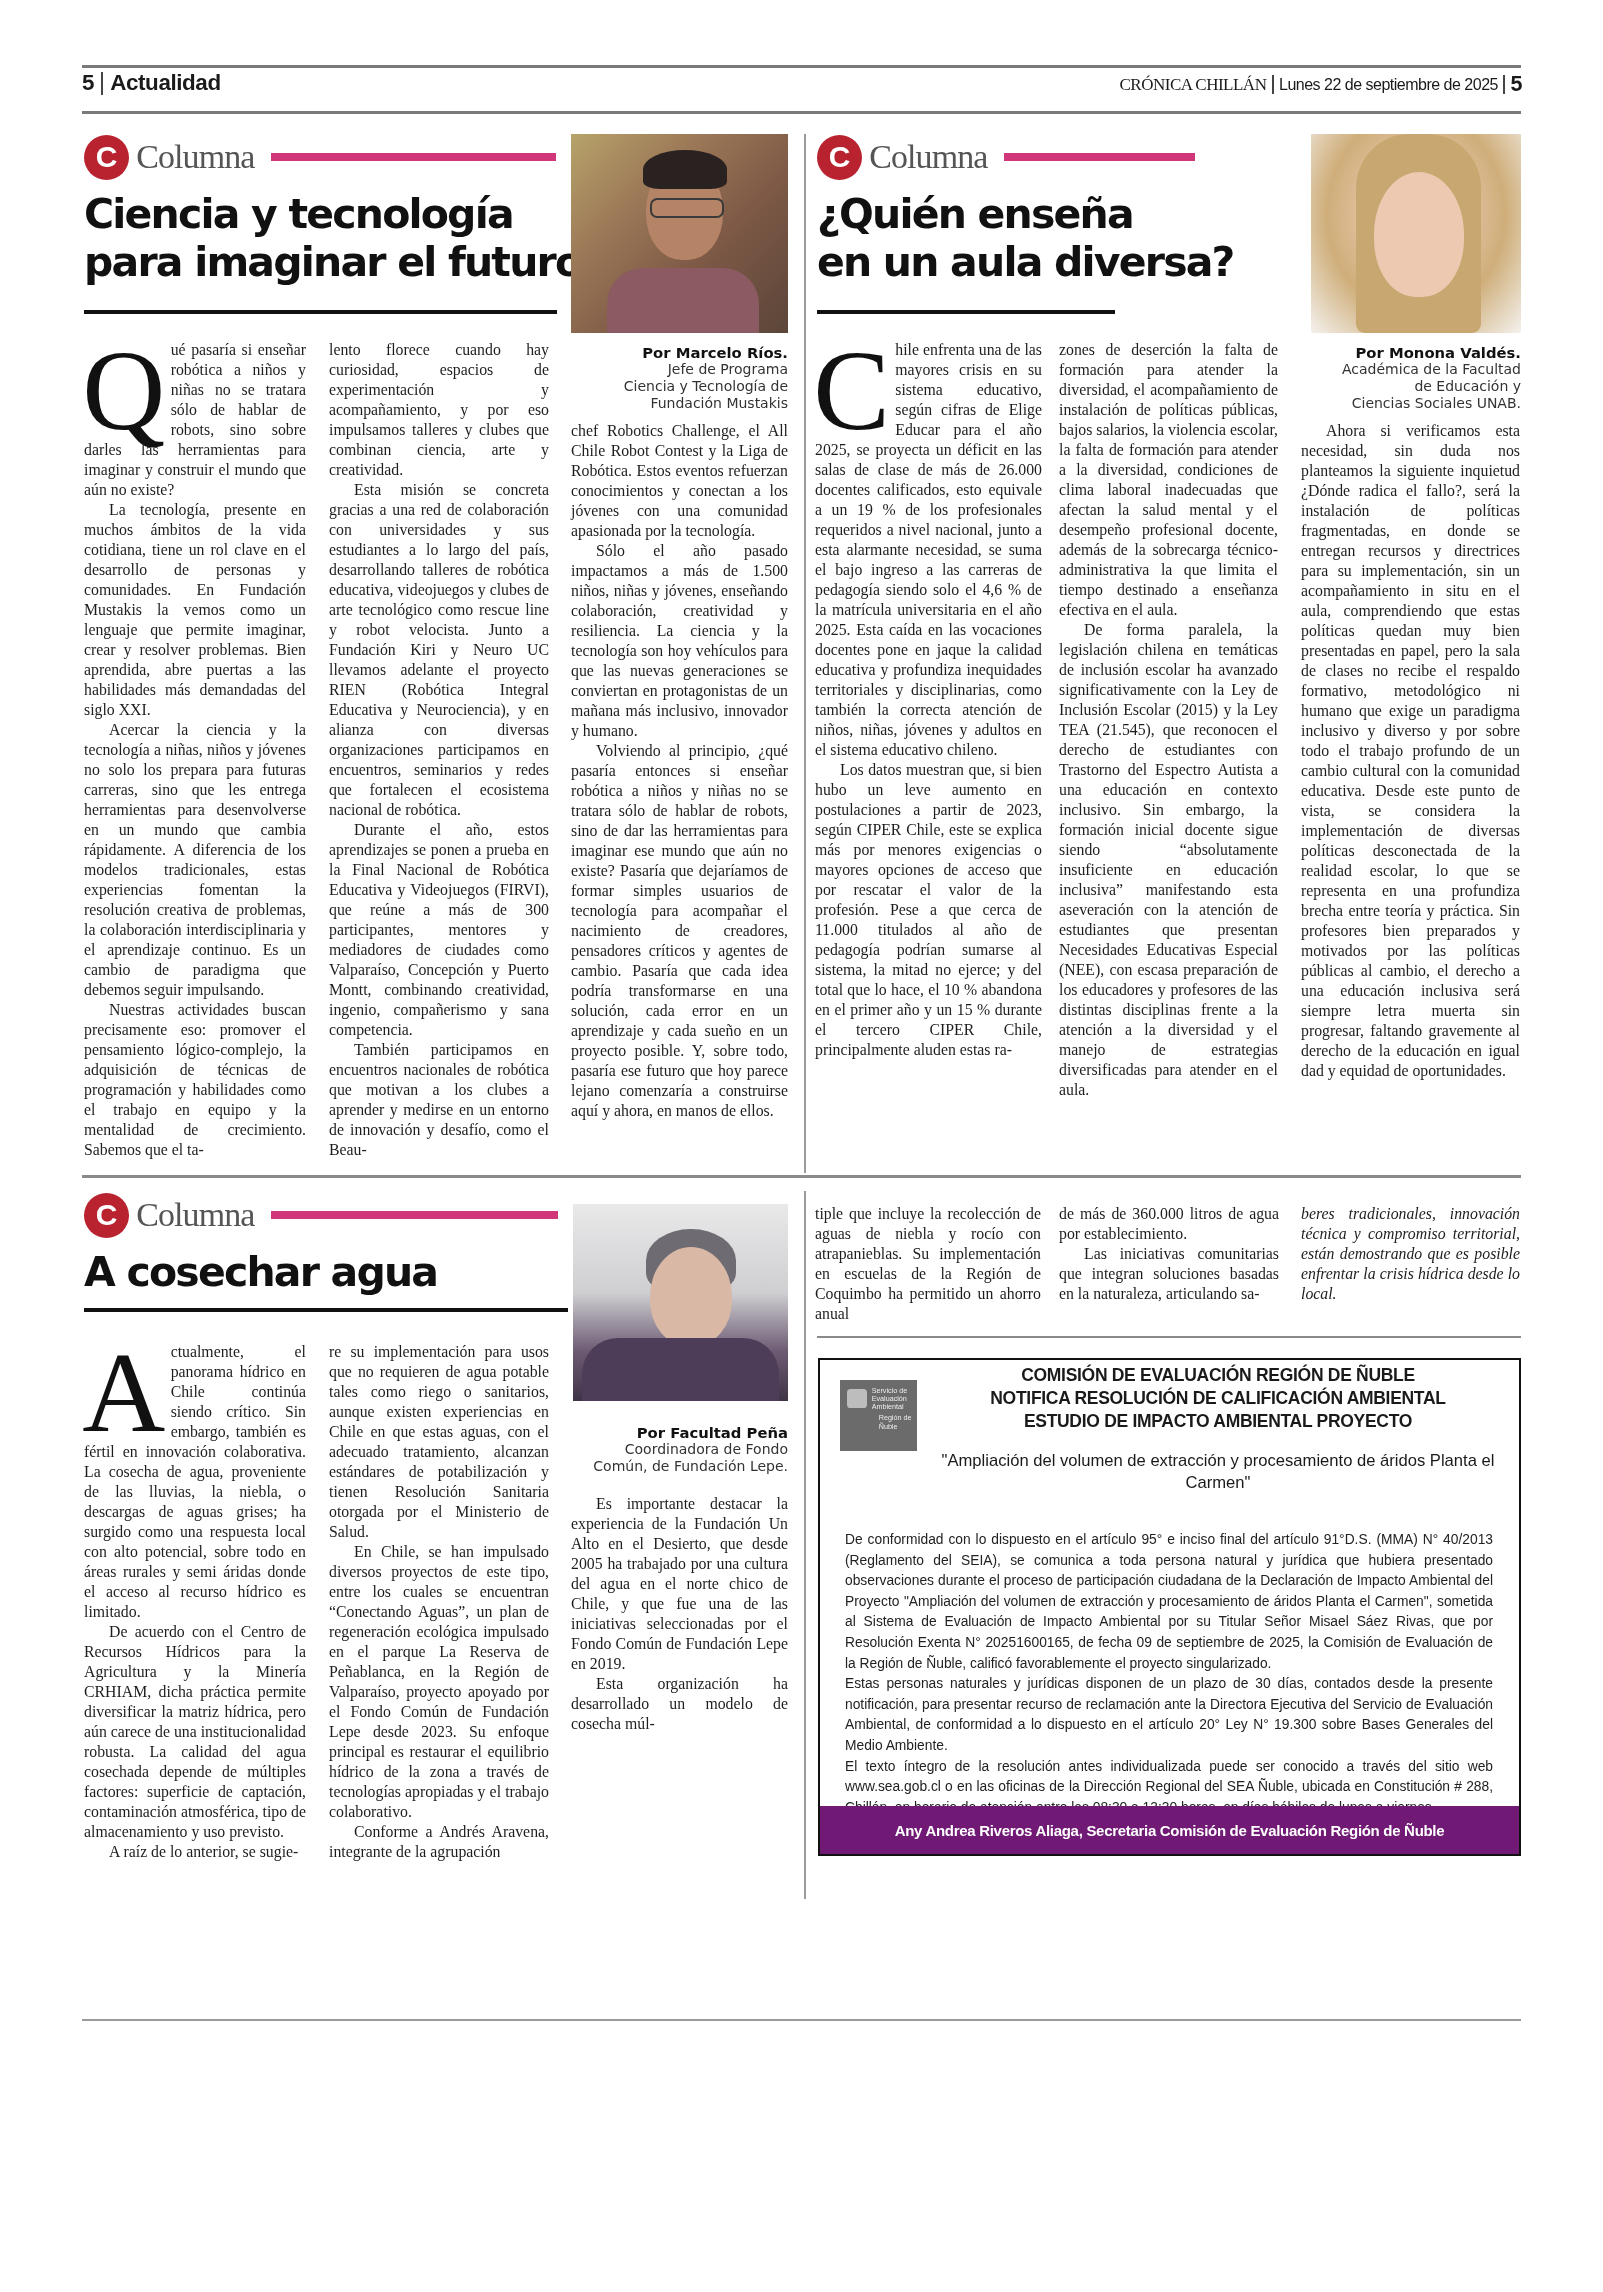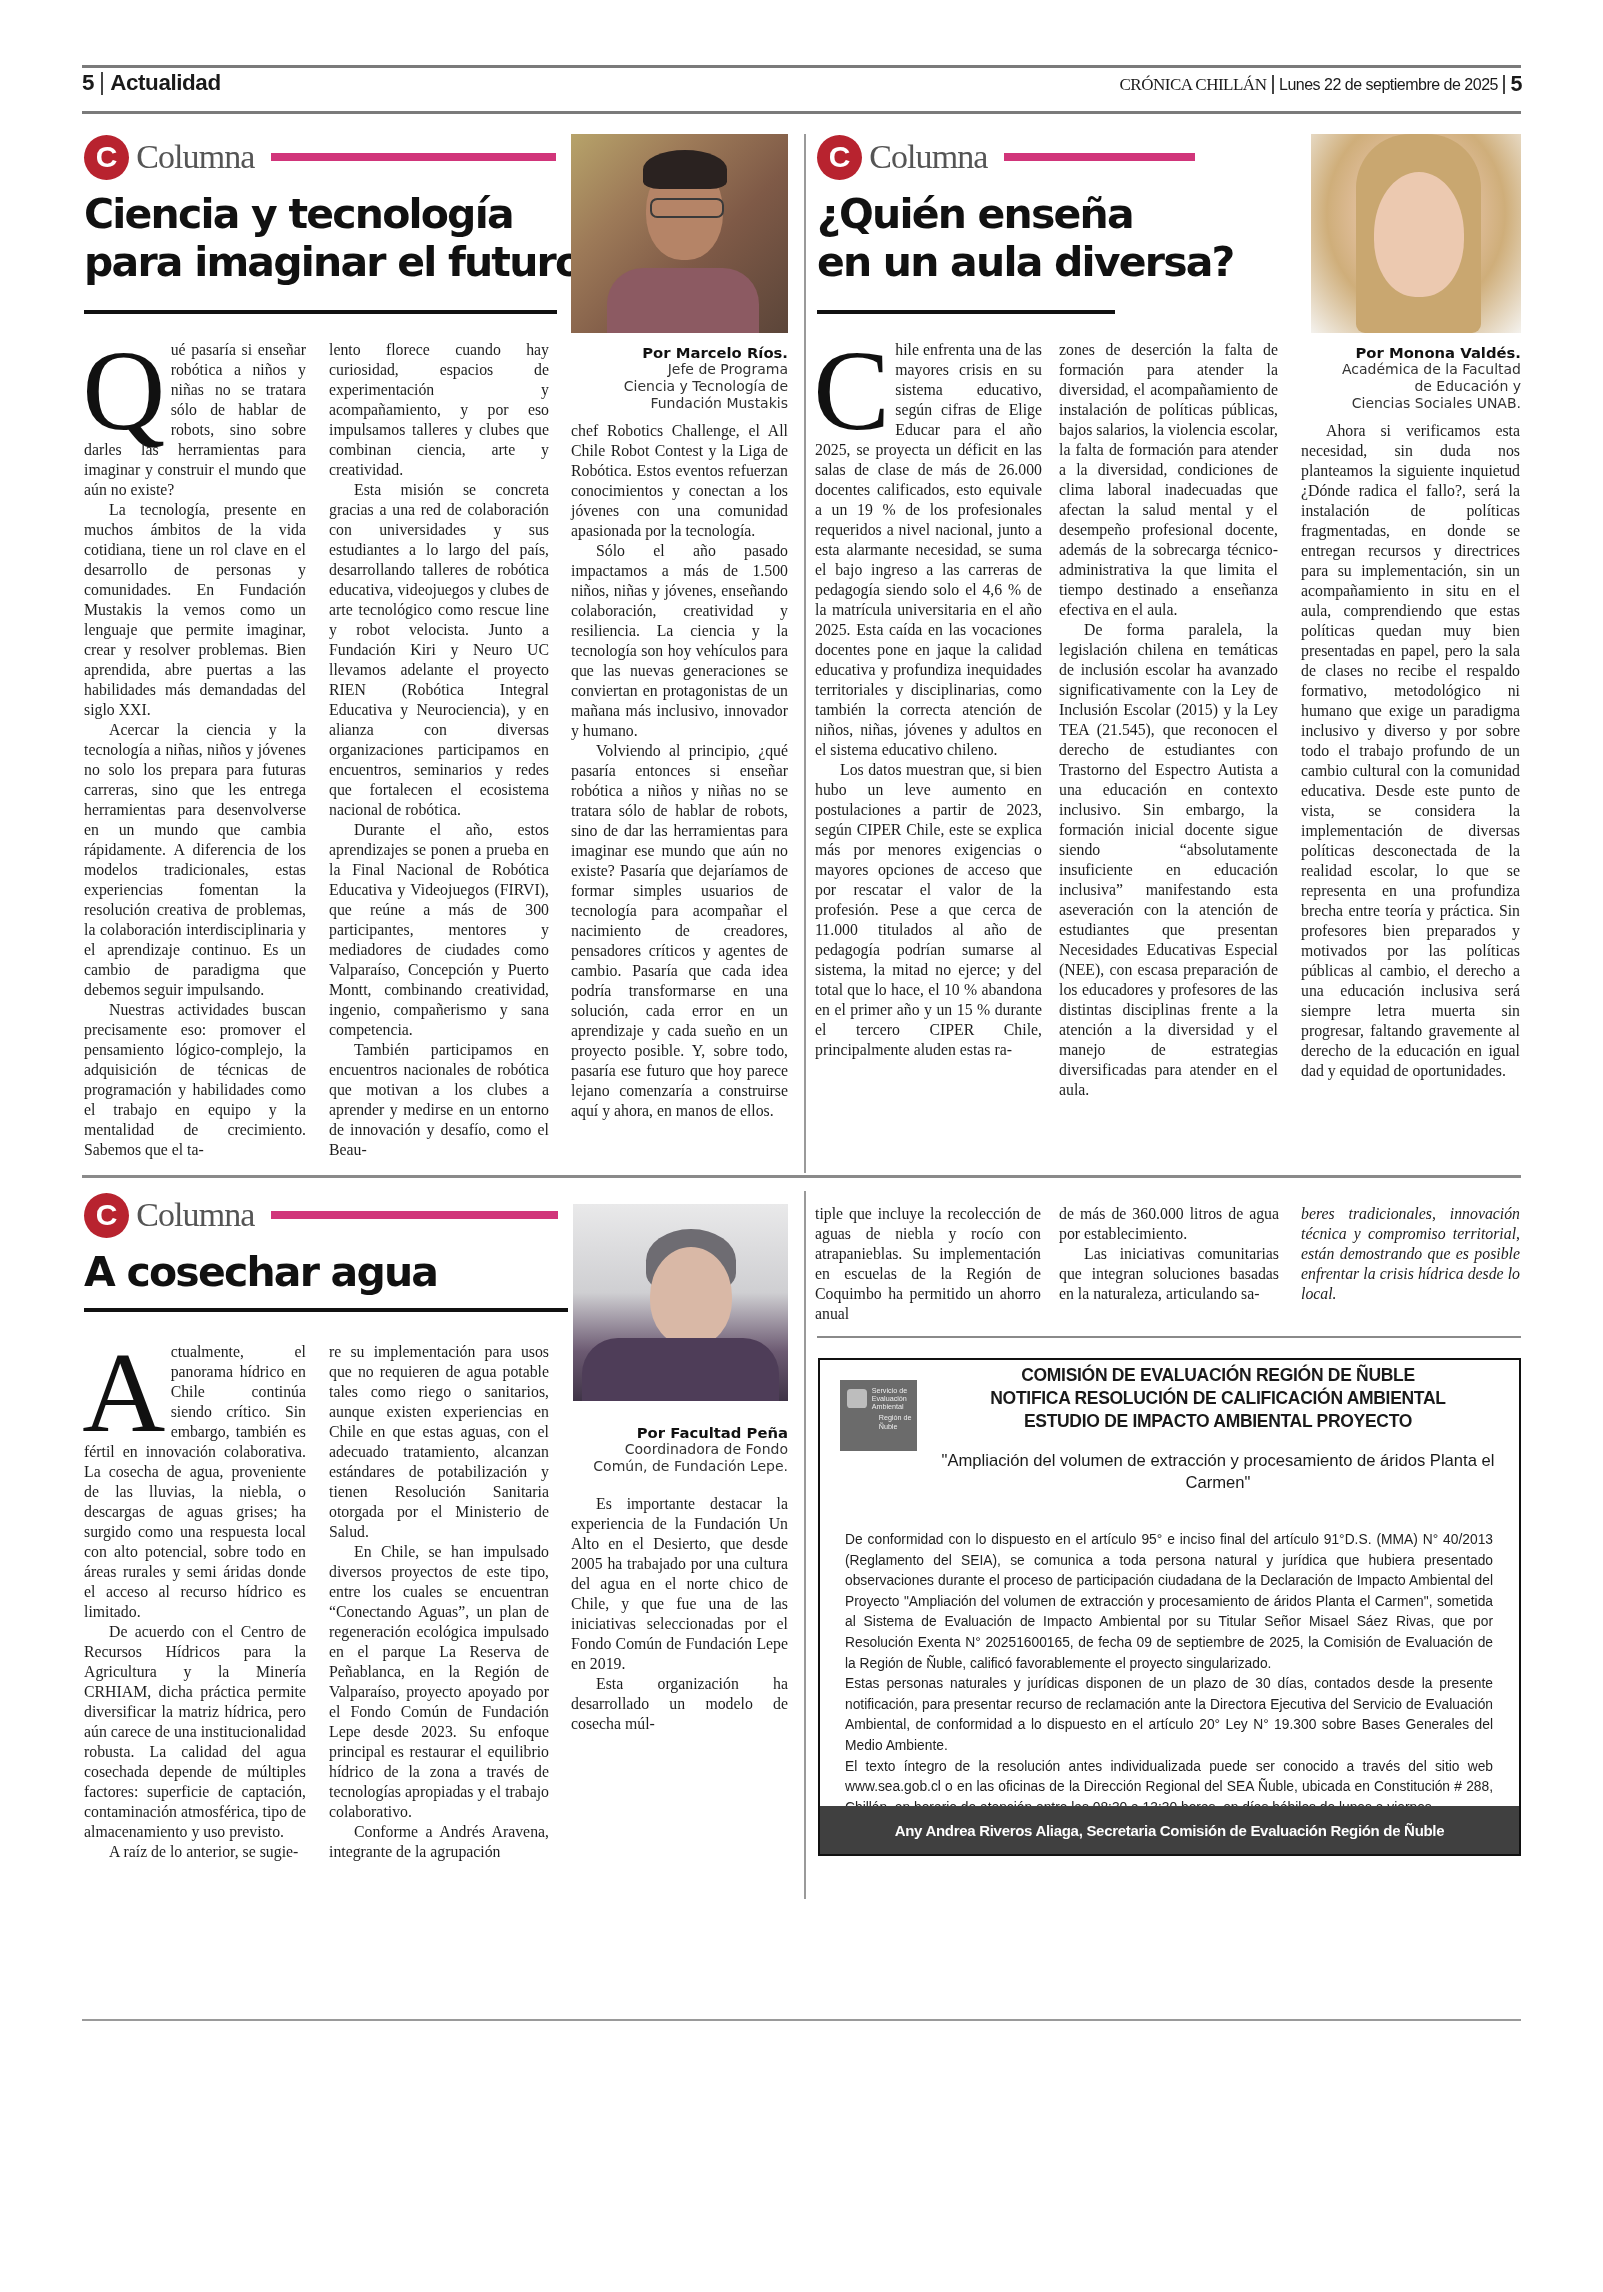--- a/index.html
+++ b/index.html
@@ -44,21 +44,21 @@
   
   .notice { position: absolute; left: 818px; top: 1358px; width: 699px; height: 494px; border: 2.7px solid #111; background: #fff; }
   .notice-logo { position: absolute; left: 19.7px; top: 19.7px; width: 77px; height: 71px; background: #6b6b6b; color: #eee; font-family: "Liberation Sans", sans-serif; font-size: 7.2px; }
   .notice-logo .l1 { position: absolute; left: 32px; top: 7.2px; line-height: 8px; }
   .notice-logo .l2 { position: absolute; left: 27px; bottom: 20px; margin-left: 12px; }
   .notice-logo .crest { position: absolute; left: 7.2px; top: 9px; width: 19.7px; height: 19.7px; border-radius: 3.6px; background: #bdbdbd; }
   .notice-title { position: absolute; left: 116px; width: 564px; text-align: center; font-family: "Liberation Sans", sans-serif; font-weight: bold; font-size: 17.5px; line-height: 23px; color: #1a1a1a; letter-spacing: -0.3px; }
   .notice-sub { position: absolute; left: 116px; width: 564px; text-align: center; font-family: "Liberation Sans", sans-serif; font-size: 16.6px; line-height: 22.4px; color: #1a1a1a; }
   .notice-body { position: absolute; left: 25px; width: 648px; font-family: "Liberation Sans", sans-serif; font-size: 13.8px; line-height: 20.6px; text-align: justify; color: #222; margin-top: 28px; }
   .notice-body p { margin: 0; }
-  .notice-foot { position: absolute; left: 0; right: 0; bottom: 0; height: 48px; background: #404040; color: #fff; font-family: "Liberation Sans", sans-serif; font-weight: bold; font-size: 15px; display: flex; align-items: center; justify-content: center; letter-spacing: -0.3px; }
+  .notice-foot { position: absolute; left: 0; right: 0; bottom: 0; height: 48px; background: #701a75; color: #fff; font-family: "Liberation Sans", sans-serif; font-weight: bold; font-size: 15px; display: flex; align-items: center; justify-content: center; letter-spacing: -0.3px; }
 </style>
 </head>
 <body>
 
 <div class="rule" style="left:82px; top:66px; width:1439px; top:65px;"></div>
 <div class="hdr-left" style="top:70px;">
   <span>5</span>
   <span class="sep"></span>
   <span>Actualidad</span>
 </div>

